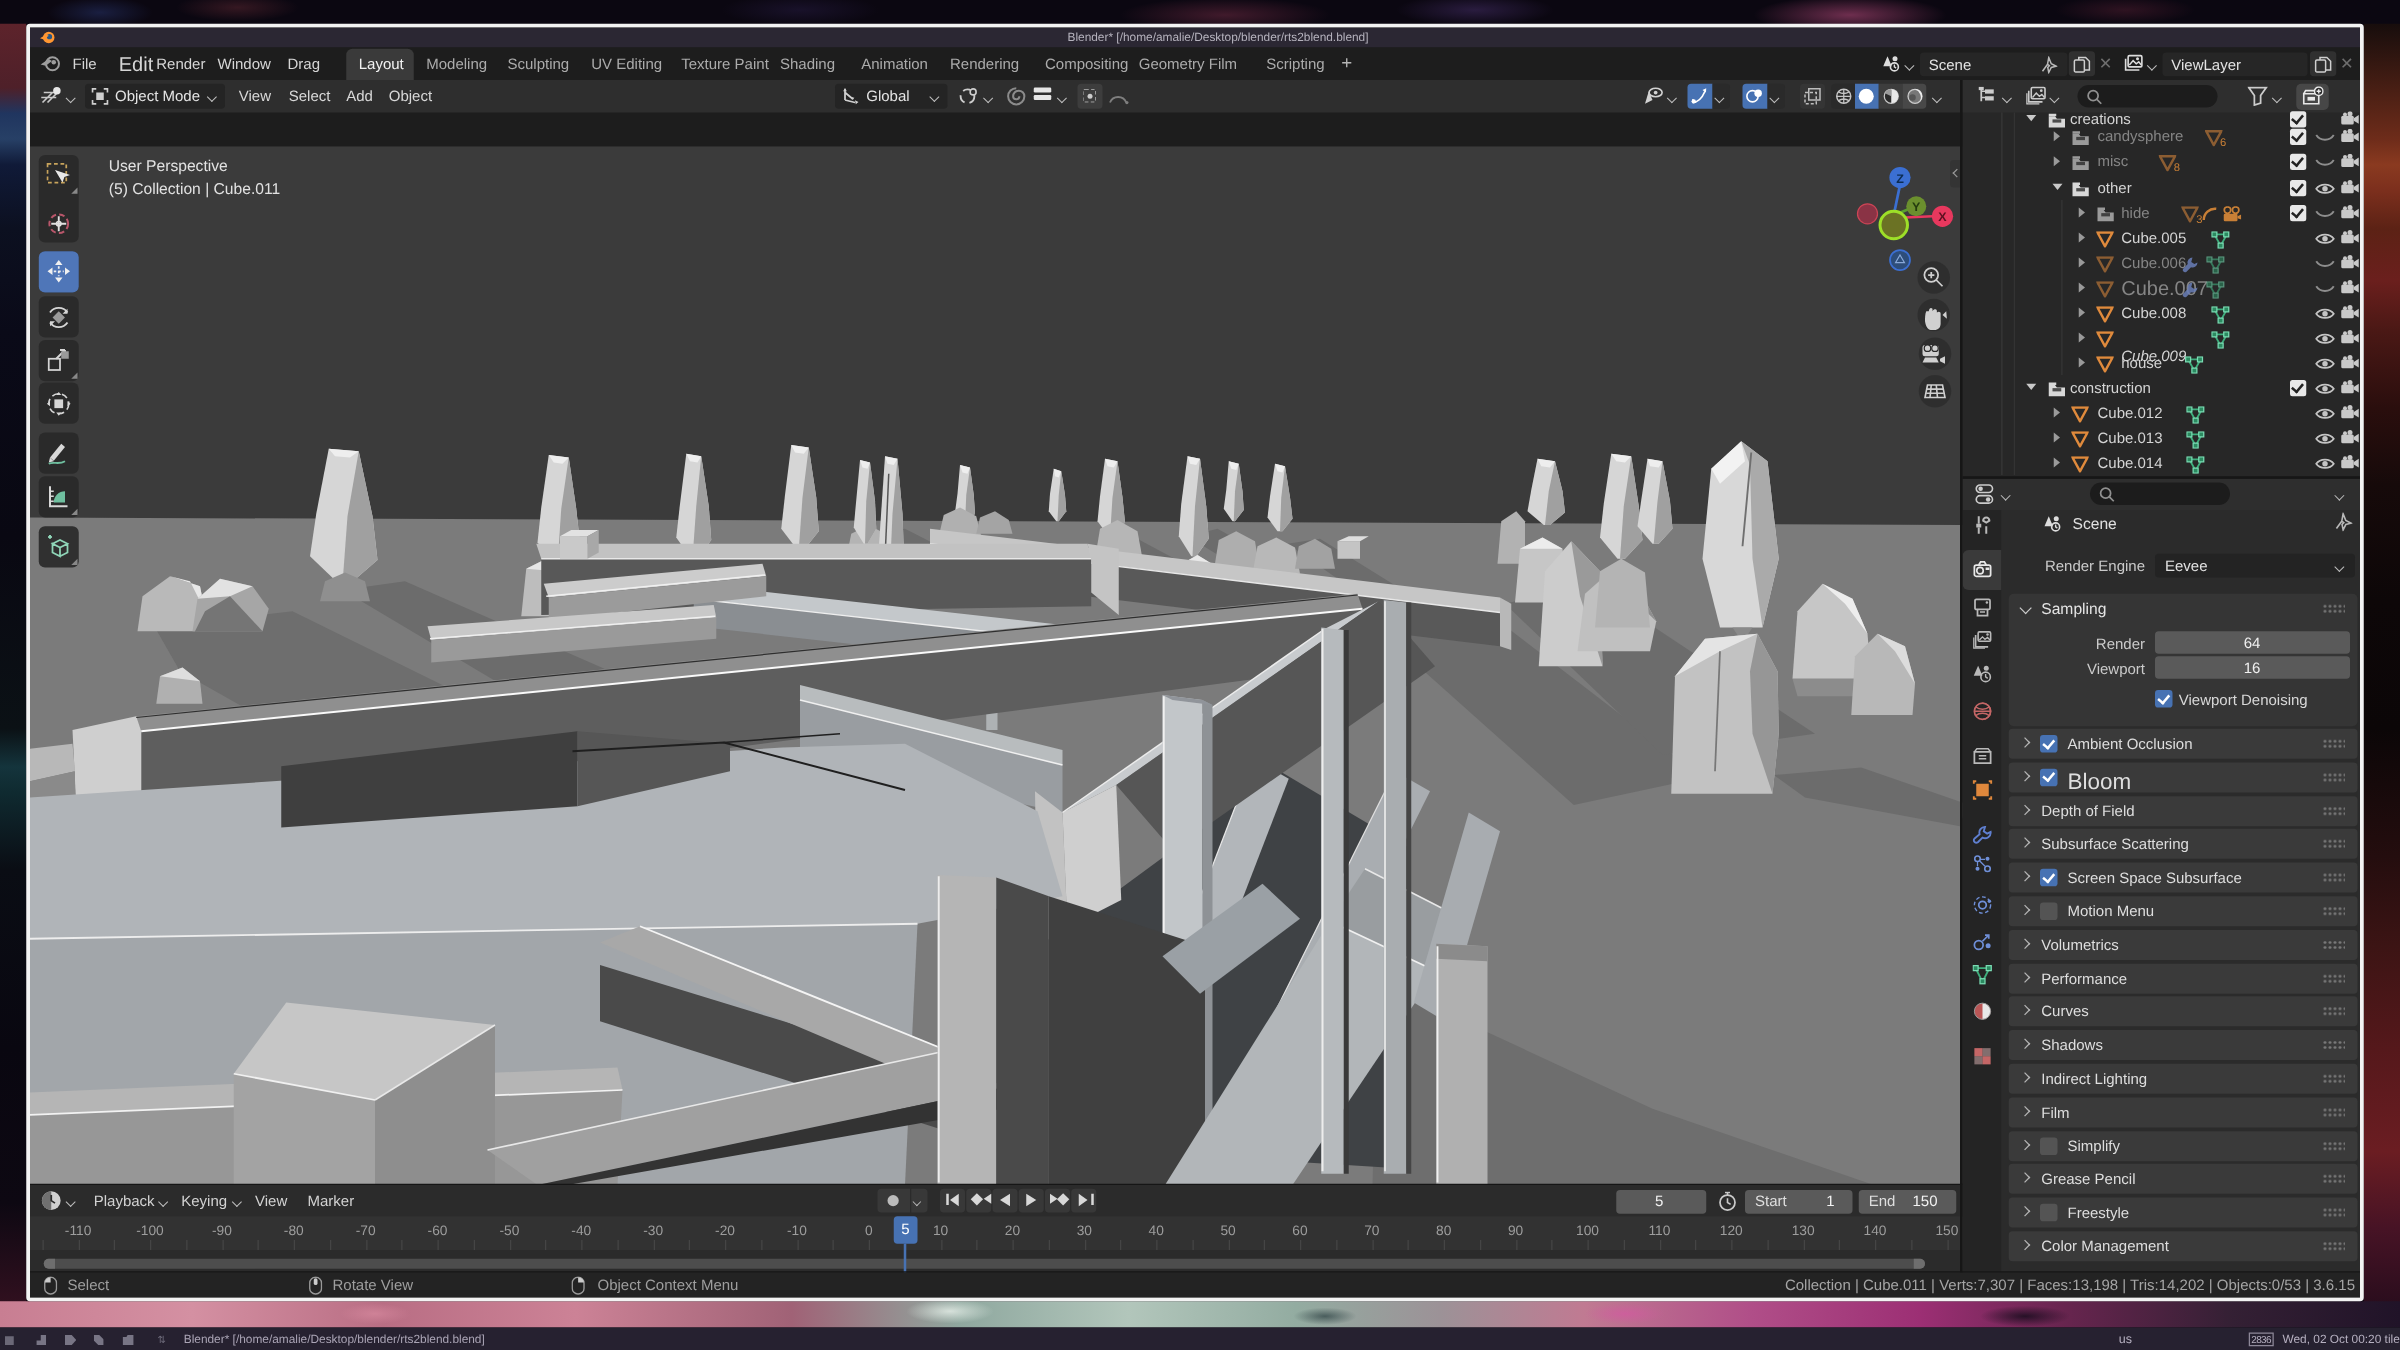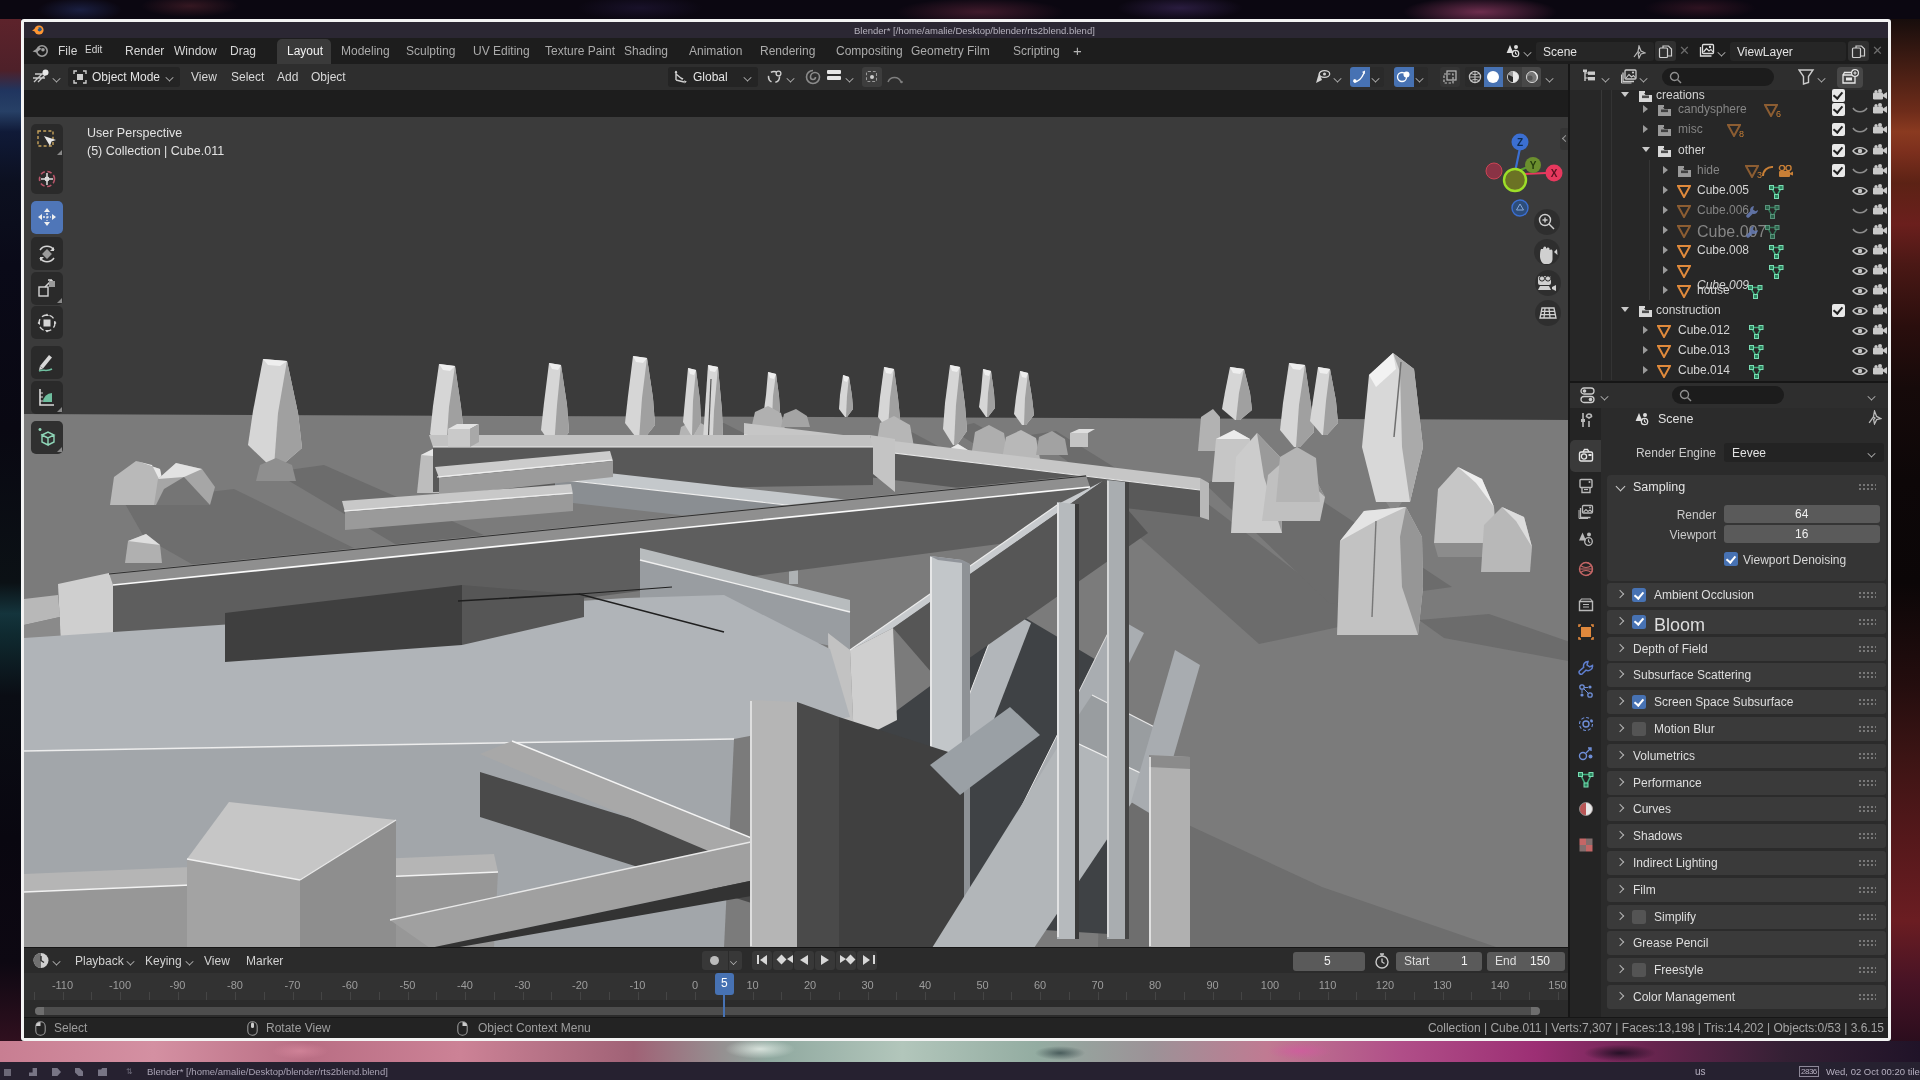--- a/index.html
+++ b/index.html
@@ -70,21 +70,21 @@
  <div class="t" style="left:830px;top:3px;font-size:9.5px;color:#b5b2bd;">Blender* [/home/amalie/Desktop/blender/rts2blend.blend]</div>
 </div>
 
 <div class="abs" style="left:0;top:16px;width:1864px;height:26px;background:#1d1d1d;">
  <svg class="abs" style="left:8px;top:5px;" width="17" height="15" viewBox="0 0 17 15">
   <circle cx="10" cy="8" r="5.2" fill="none" stroke="#9d9d9d" stroke-width="1.6"></circle>
   <circle cx="11" cy="6.8" r="1.8" fill="#9d9d9d"></circle>
   <path d="M0.5 8.5 L7 4.2 L9.6 5.8 L4.5 9.6 Z" fill="#9d9d9d"></path>
  </svg>
  <div class="t" style="left:34px;top:6px;font-size:12px;color:#d6d6d6;">File</div>
-      <div class="t" style="left:61px;top:6px;font-size:10px;color:#d6d6d6;">Edit</div>
+      <div class="t" style="left:71px;top:6px;font-size:16px;color:#d6d6d6;">Edit</div>
       <div class="t" style="left:101px;top:6px;font-size:12px;color:#d6d6d6;">Render</div>
       <div class="t" style="left:150px;top:6px;font-size:12px;color:#d6d6d6;">Window</div>
       <div class="t" style="left:206px;top:6px;font-size:12px;color:#d6d6d6;">Drag</div>
  <div class="abs" style="left:253px;top:1px;width:54px;height:25px;background:#3a3a3a;border-radius:5px 5px 0 0;"></div>
  <div class="t" style="left:263px;top:6px;font-size:12px;color:#f2f2f2;">Layout</div>
  <div class="t" style="left:317px;top:6px;font-size:12px;color:#ababab;">Modeling</div>
       <div class="t" style="left:382px;top:6px;font-size:12px;color:#ababab;">Sculpting</div>
       <div class="t" style="left:449px;top:6px;font-size:12px;color:#ababab;">UV Editing</div>
       <div class="t" style="left:521px;top:6px;font-size:12px;color:#ababab;">Texture Paint</div>
       <div class="t" style="left:600px;top:6px;font-size:12px;color:#ababab;">Shading</div>
@@ -1035,21 +1035,21 @@
       <div class="panelrow" style="top:307.20000000000005px;">
         <span class="parrow"></span>
       </div>
       <span class="cbb" style="left:62px;top:312.20000000000005px;"></span>
       <div class="t" style="left:84px;top:312.20000000000005px;font-size:12px;color:#dedede;">Screen Space Subsurface</div>
       <span class="grip" style="left:288px;top:315.20000000000005px;"></span>
       <div class="panelrow" style="top:334.00000000000006px;">
         <span class="parrow"></span>
       </div>
       <span class="cbe" style="left:62px;top:339.00000000000006px;"></span>
-      <div class="t" style="left:84px;top:339.00000000000006px;font-size:12px;color:#dedede;">Motion Blur</div>
+      <div class="t" style="left:84px;top:339.00000000000006px;font-size:12px;color:#dedede;">Motion Menu</div>
       <span class="grip" style="left:288px;top:342.00000000000006px;"></span>
       <div class="panelrow" style="top:360.80000000000007px;">
         <span class="parrow"></span>
       </div>
       <div class="t" style="left:63px;top:365.80000000000007px;font-size:12px;color:#dedede;">Volumetrics</div>
       <span class="grip" style="left:288px;top:368.80000000000007px;"></span>
       <div class="panelrow" style="top:387.6000000000001px;">
         <span class="parrow"></span>
       </div>
       <div class="t" style="left:63px;top:392.6000000000001px;font-size:12px;color:#dedede;">Performance</div>

